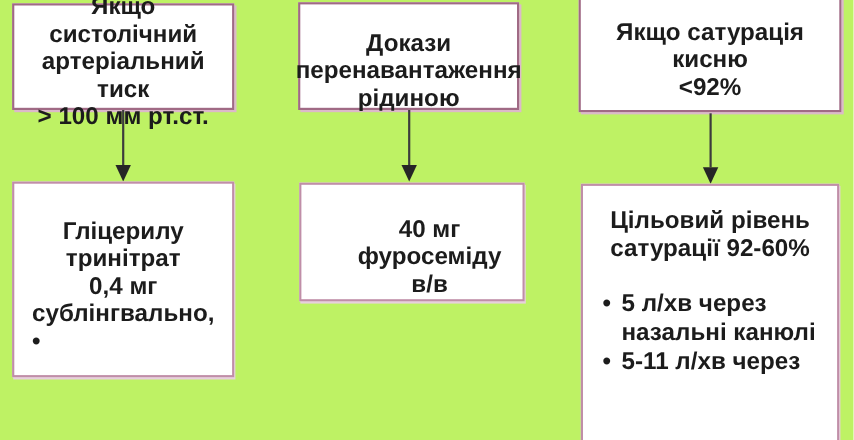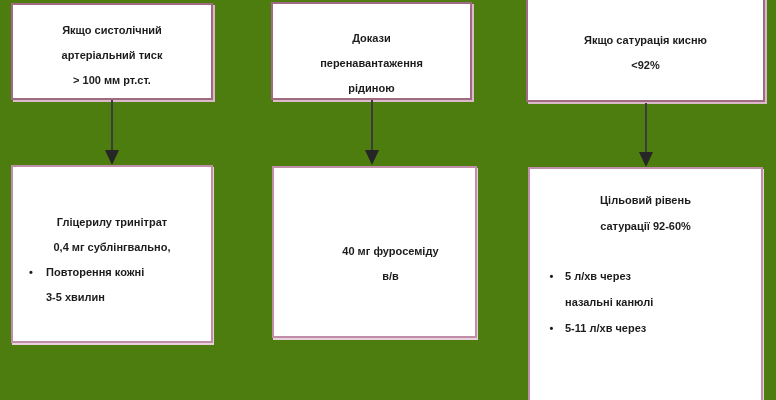--- a/index.html
+++ b/index.html
@@ -1,24 +1,24 @@
 <!DOCTYPE html>
 <html><head>
 <meta charset="utf-8">
 <style>
   html,body { margin:0; padding:0; background:#ffffff; }
   .canvas {
     position:relative;
     width:776px; height:400px;
-    background:#4d7c0f;
+    background:#bef264;
     overflow:hidden;
     font-family:"Liberation Sans", sans-serif;
     font-weight:bold;
     color:#1c1c1c;
-    font-size:11px;
+    font-size:22px;
     line-height:25px;
   }
   .box {
     position:absolute;
     background:#ffffff;
     box-sizing:border-box;
     display:flex;
     flex-direction:column;
     align-items:center;
     justify-content:center;
@@ -32,21 +32,21 @@
     border:2px solid #c08ea8;
     box-shadow:1px 2px 0 #e8d0dc;
   }
   .pre { white-space:pre-line; }
 
   
   .b1t { left:11px;  top:3px;   width:202px; height:97px;  padding-top:8px; }
   .b2t { left:271px; top:2px;   width:201px; height:98px;  padding-top:25px; }
   .b3t { left:526px; top:-12px; width:239px; height:114px; padding-top:16px; }
   .b1b { left:11px;  top:165px; width:202px; height:178px; padding-top:11px;align-items:center; }
-  .b2b { left:272px; top:166px; width:205px; height:172px; padding-top:24px;padding-left:32px; }
+  .b2b { left:272px; top:166px; width:205px; height:108px; padding-top:24px;padding-left:32px; }
   .b3b { left:528px; top:167px; width:235px; height:250px; justify-content:flex-start; padding-top:18px; line-height:26px; }
 
   .b3b .action-title { margin-bottom:32px; }
   .b3b .bullets { margin-top:24px; }
 
   .bullets { width:100%; text-align:left; }
   .bullet-row { display:flex; align-items:flex-start; }
   .b1b .bullet-row { padding-left:16px; }
   .b1b .bullet-marker { width:17px; flex:none; }
   .b3b .bullet-row { padding-left:8px; }
@@ -78,22 +78,20 @@
   <div class="arrow a1">
     <div class="stem"></div>
     <div class="head"></div>
   </div>
   <div class="box bottom b1b">
     <div class="pre">Гліцерилу тринітрат
 0,4 мг сублінгвально,</div>
     <div class="bullets">
       <div class="bullet-row">
         <span class="bullet-marker">•</span>
-        <span class="pre">Повторення кожні
-3-5 хвилин</span>
       </div>
     </div>
   </div>
 
   <div class="box top b2t">
     <div class="pre">Докази
 перенавантаження
 рідиною</div>
   </div>
   <div class="arrow a2">

